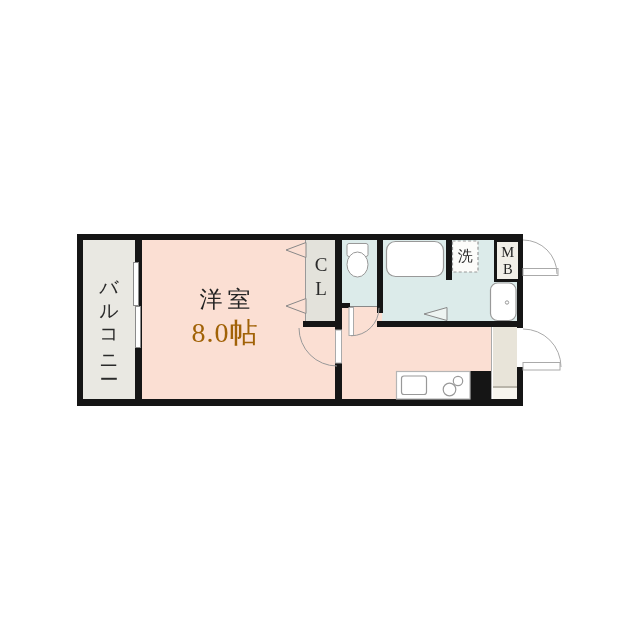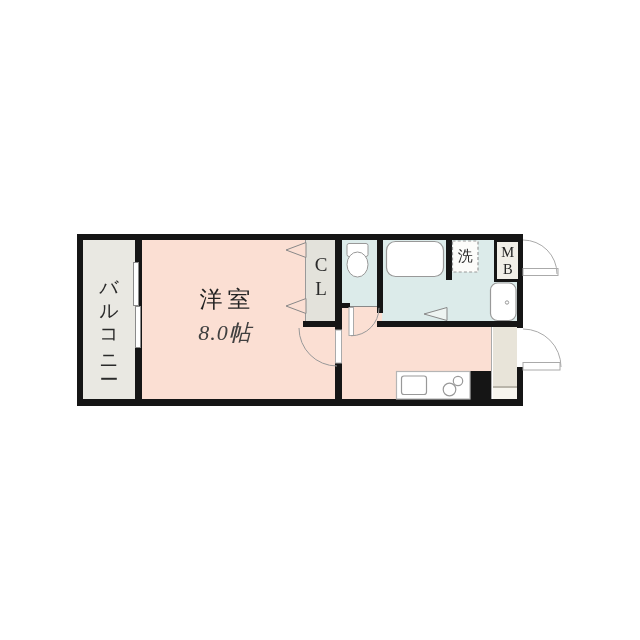--- a/index.html
+++ b/index.html
@@ -88,21 +88,21 @@
     <rect x="523" y="362.5" width="37" height="7.5" fill="#ffffff" stroke="#aaa" stroke-width="1"></rect>
     <path d="M523,329 A38,38 0 0 1 561,367" fill="none" stroke="#aaa" stroke-width="1"></path>
   </svg>
 
   <div class="label" style="left:83px;top:244px;width:52px;height:151px;">
     <span class="vtext" style="font-size:19px;letter-spacing:4px;color:#2a2a2a;">バルコニー</span>
   </div>
 
   <div class="label" style="left:151px;top:285px;width:148px;height:62px;flex-direction:column;justify-content:space-between;">
     <div style="font-size:23px;letter-spacing:5px;line-height:29px;color:#222;text-indent:5px;">洋室</div>
-    <div style="font-size:22px;letter-spacing:1px;line-height:29px;color:#404040;font-style:italic;">8.0帖</div>
+    <div style="font-size:28px;letter-spacing:1px;line-height:29px;color:#a16207;">8.0帖</div>
   </div>
 
   <div class="label" style="left:306px;top:248px;width:29px;height:60px;">
     <span class="vupright" style="font-size:19px;letter-spacing:3px;color:#2a2a2a;">CL</span>
   </div>
 
   <div class="label" style="left:452.5px;top:243px;width:25.5px;height:27px;">
     <span style="font-size:15px;color:#2a2a2a;">洗</span>
   </div>
 

